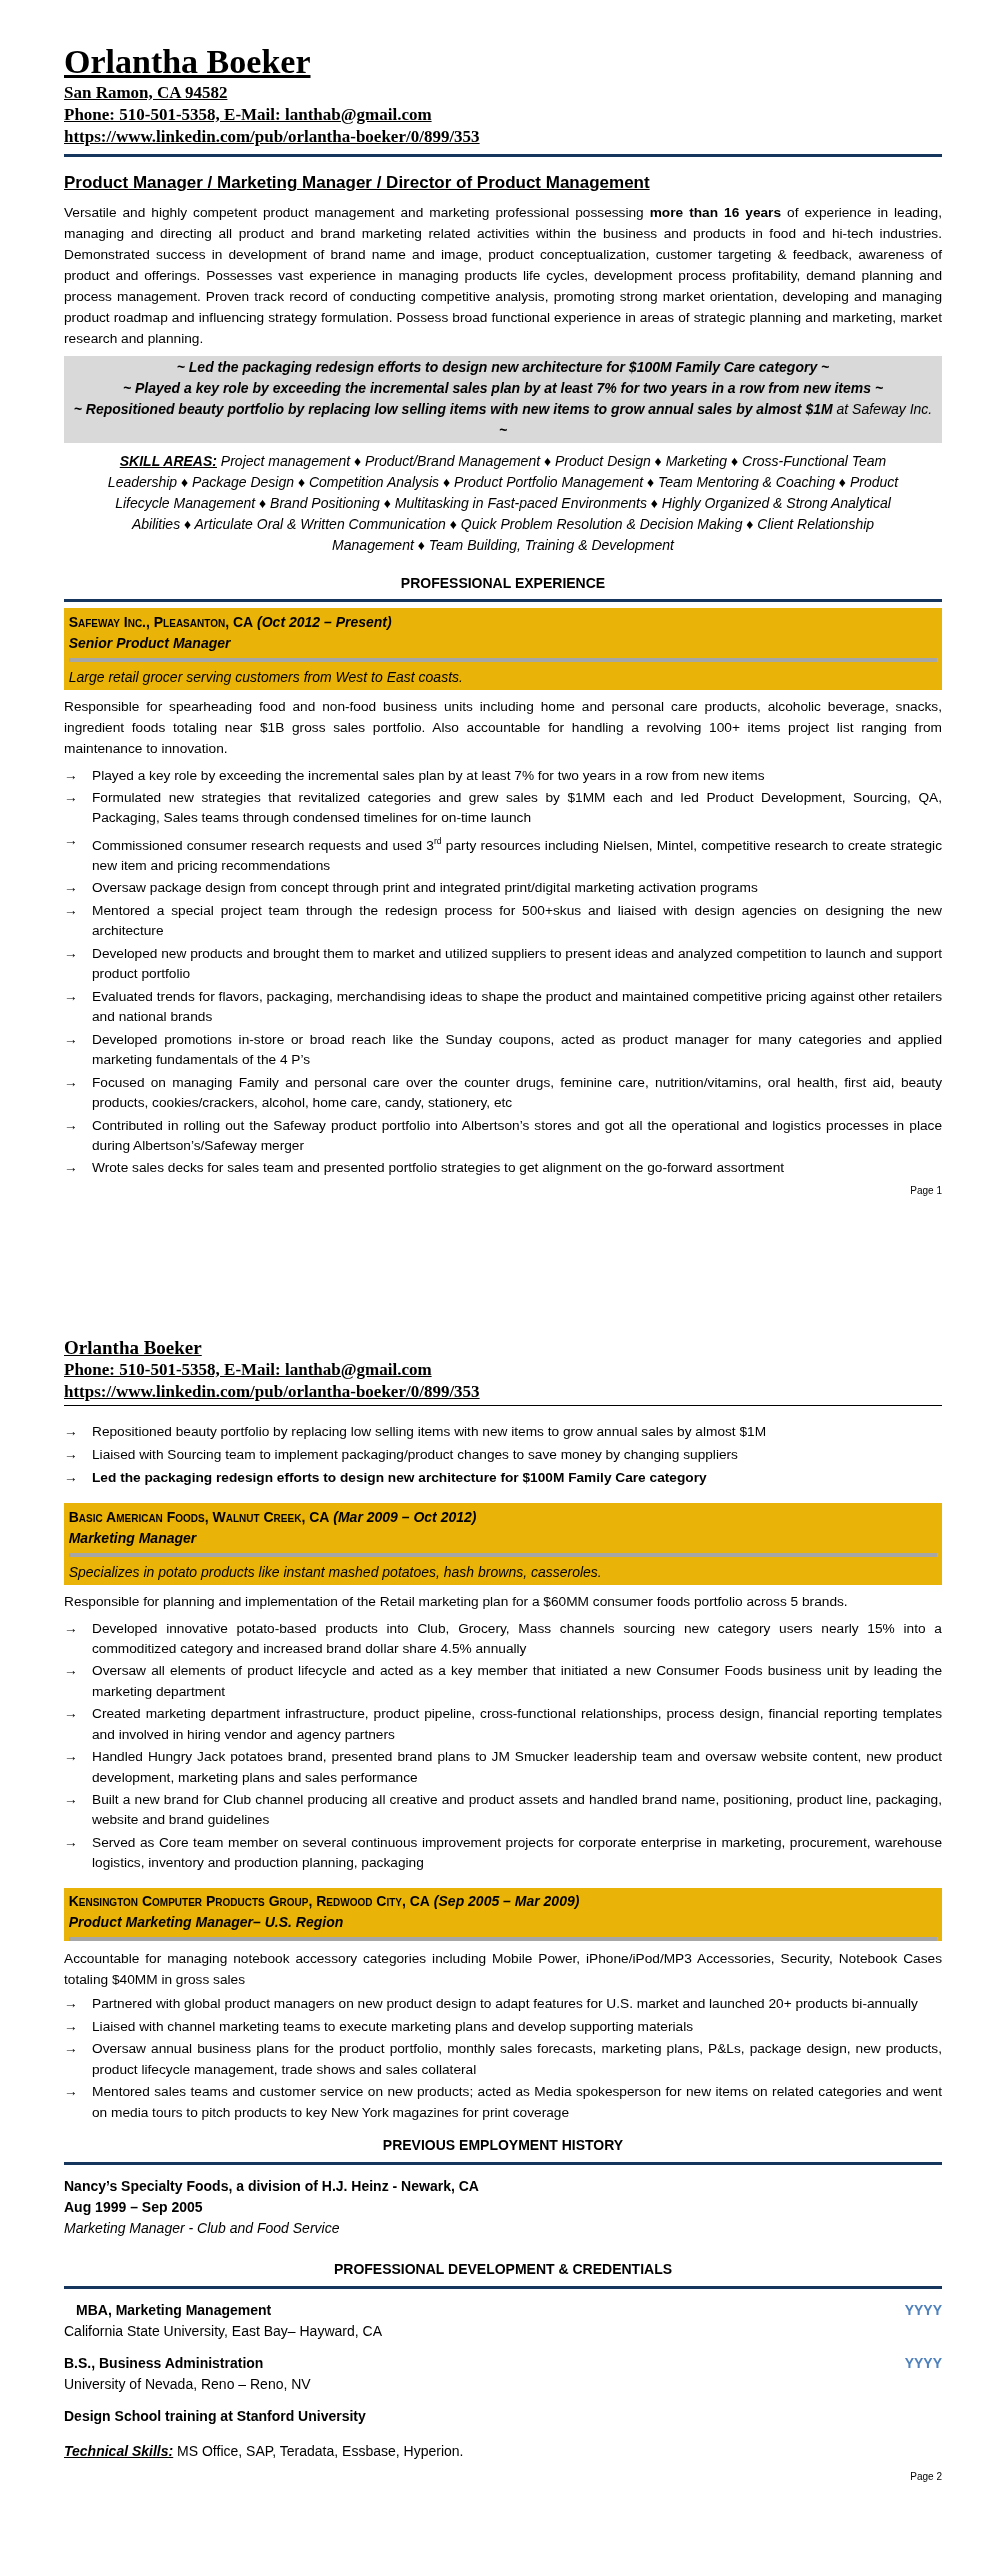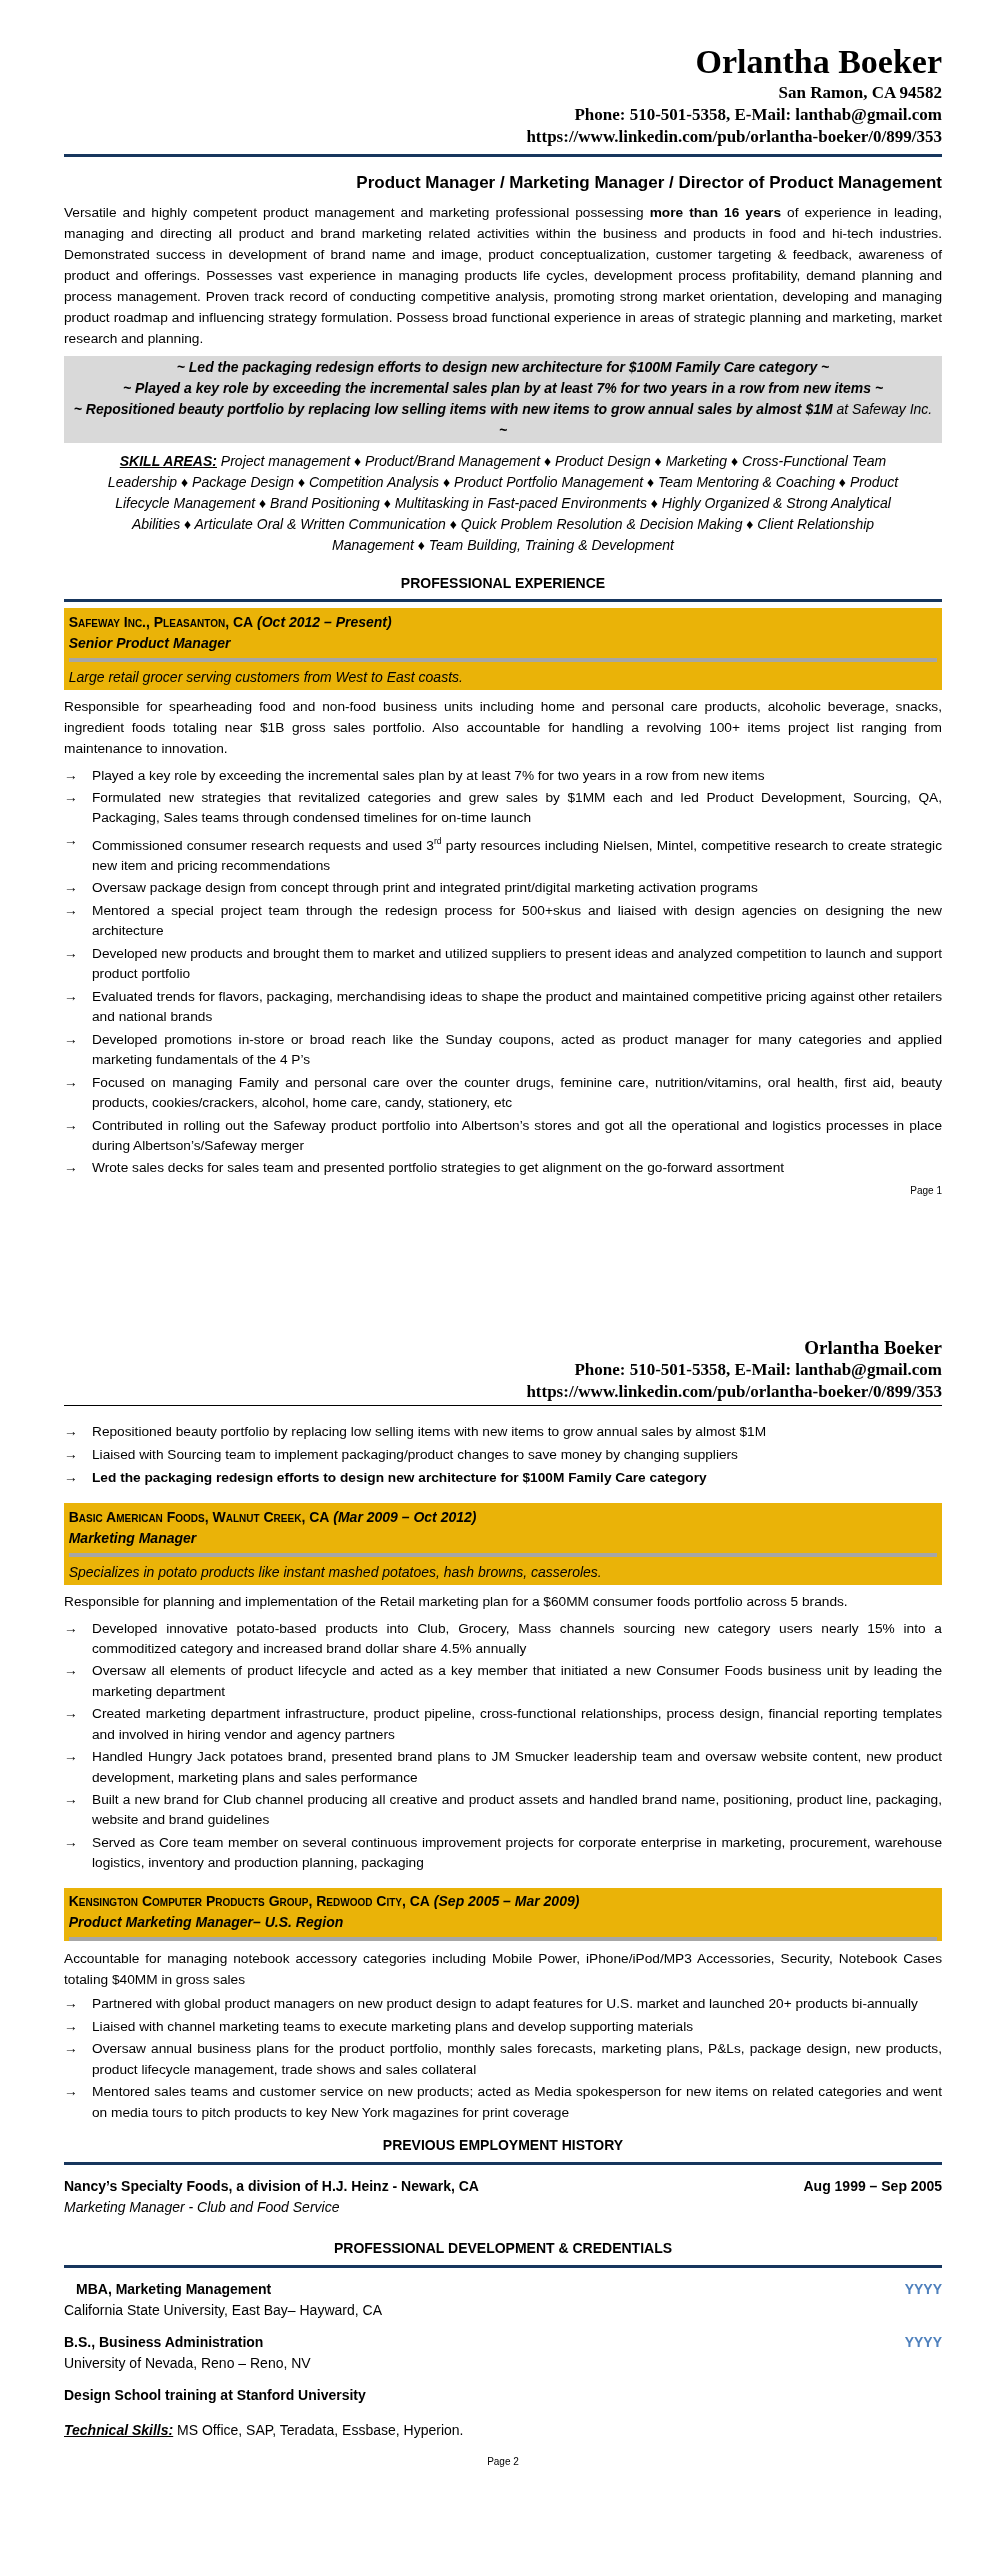--- a/index.html
+++ b/index.html
@@ -1,19 +1,19 @@
 <!DOCTYPE html>
 <html style="font-size:12.5px"><head>
 <meta charset="utf-8">
 <style>
   html, body { margin:0; padding:0; background:#ffffff; }
   body { width:996px; height:2576px; position:relative; overflow:hidden; color:#000; font-family:"Liberation Sans", sans-serif; }
   .page { position:absolute; left:64px; width:878px; }
   .serif { font-family:"Liberation Serif", serif; }
-  .center { text-align:right; }
+  .center { text-align:left;text-decoration:underline; }
   .name1 { font-size:34px; font-weight:bold; line-height:41px; }
   .hdr-line { font-size:17px; font-weight:bold; line-height:22px; }
   .rule-blue { height:3.1px; background:#17365d; }
   .rule-black { height:1.6px; background:#000; }
   .headline { font-size:17px; font-weight:bold; line-height:23.4px; }
   .para { font-size:13.7px; line-height:21px; text-align:justify; }
   .hl-box { background:#d9d9d9; font-size:14px; font-weight:bold; font-style:italic; line-height:21px; text-align:center; padding:1.6px 4.7px; }
   .hl-box .nb { font-weight:normal; }
   .skills { font-size:14px; font-style:italic; line-height:21px; text-align:center; padding:0 31px; }
   .skills .lbl { font-weight:bold; text-decoration:underline; }
@@ -126,21 +126,21 @@
   <div class="para" style="margin-top:6.2px;">Accountable for managing notebook accessory categories including Mobile Power, iPhone/iPod/MP3 Accessories, Security, Notebook Cases totaling $40MM in gross sales</div>
   <ul class="bul" style="margin-top:4.7px;">
     <li><span class="arrow">→</span><span>Partnered with global product managers on new product design to adapt features for U.S. market and launched 20+ products bi-annually</span></li>
     <li><span class="arrow">→</span><span>Liaised with channel marketing teams to execute marketing plans and develop supporting materials</span></li>
     <li><span class="arrow">→</span><span>Oversaw annual business plans for the product portfolio, monthly sales forecasts, marketing plans, P&amp;Ls, package design, new products, product lifecycle management, trade shows and sales collateral</span></li>
     <li><span class="arrow">→</span><span>Mentored sales teams and customer service on new products; acted as Media spokesperson for new items on related categories and went on media tours to pitch products to key New York magazines for print coverage</span></li>
   </ul>
 
   <div class="sec-title" style="margin-top:12.5px;">PREVIOUS EMPLOYMENT HISTORY</div>
   <div class="rule-blue" style="margin-top:6.2px;"></div>
-  <div class="row-lr" style="margin-top:11px;">
+  <div class="row-lr" style="margin-top:11px;flex-direction:column;">
     <span class="b">Nancy’s Specialty Foods, a division of H.J. Heinz - Newark, CA</span>
     <span class="b">Aug 1999 – Sep 2005</span>
   </div>
   <div class="i" style="font-size:14px; line-height:21px;">Marketing Manager - Club and Food Service</div>
 
   <div class="sec-title" style="margin-top:20.3px;">PROFESSIONAL DEVELOPMENT &amp; CREDENTIALS</div>
   <div class="rule-blue" style="margin-top:6.2px;"></div>
 
   <div class="row-lr" style="margin-top:11px;margin-left:12px;">
     <span class="b">MBA, Marketing Management</span>
@@ -151,15 +151,15 @@
   <div class="row-lr" style="margin-top:11px;">
     <span class="b">B.S., Business Administration</span>
     <span class="yyyy">YYYY</span>
   </div>
   <div style="font-size:14px; line-height:21px;">University of Nevada, Reno – Reno, NV</div>
 
   <div class="b" style="font-size:14px; line-height:21px; margin-top:11px;">Design School training at Stanford University</div>
 
   <div class="tech" style="font-size:14px; line-height:21px; margin-top:14px;"><span class="lbl">Technical Skills:</span><span> MS Office, SAP, Teradata, Essbase, Hyperion.</span></div>
 
-  <div class="pagenum" style="margin-top:11px;text-align:center;">Page 2</div>
+  <div class="pagenum" style="margin-top:5px;">Page 2</div>
 </div>
 
 
 </body></html>

